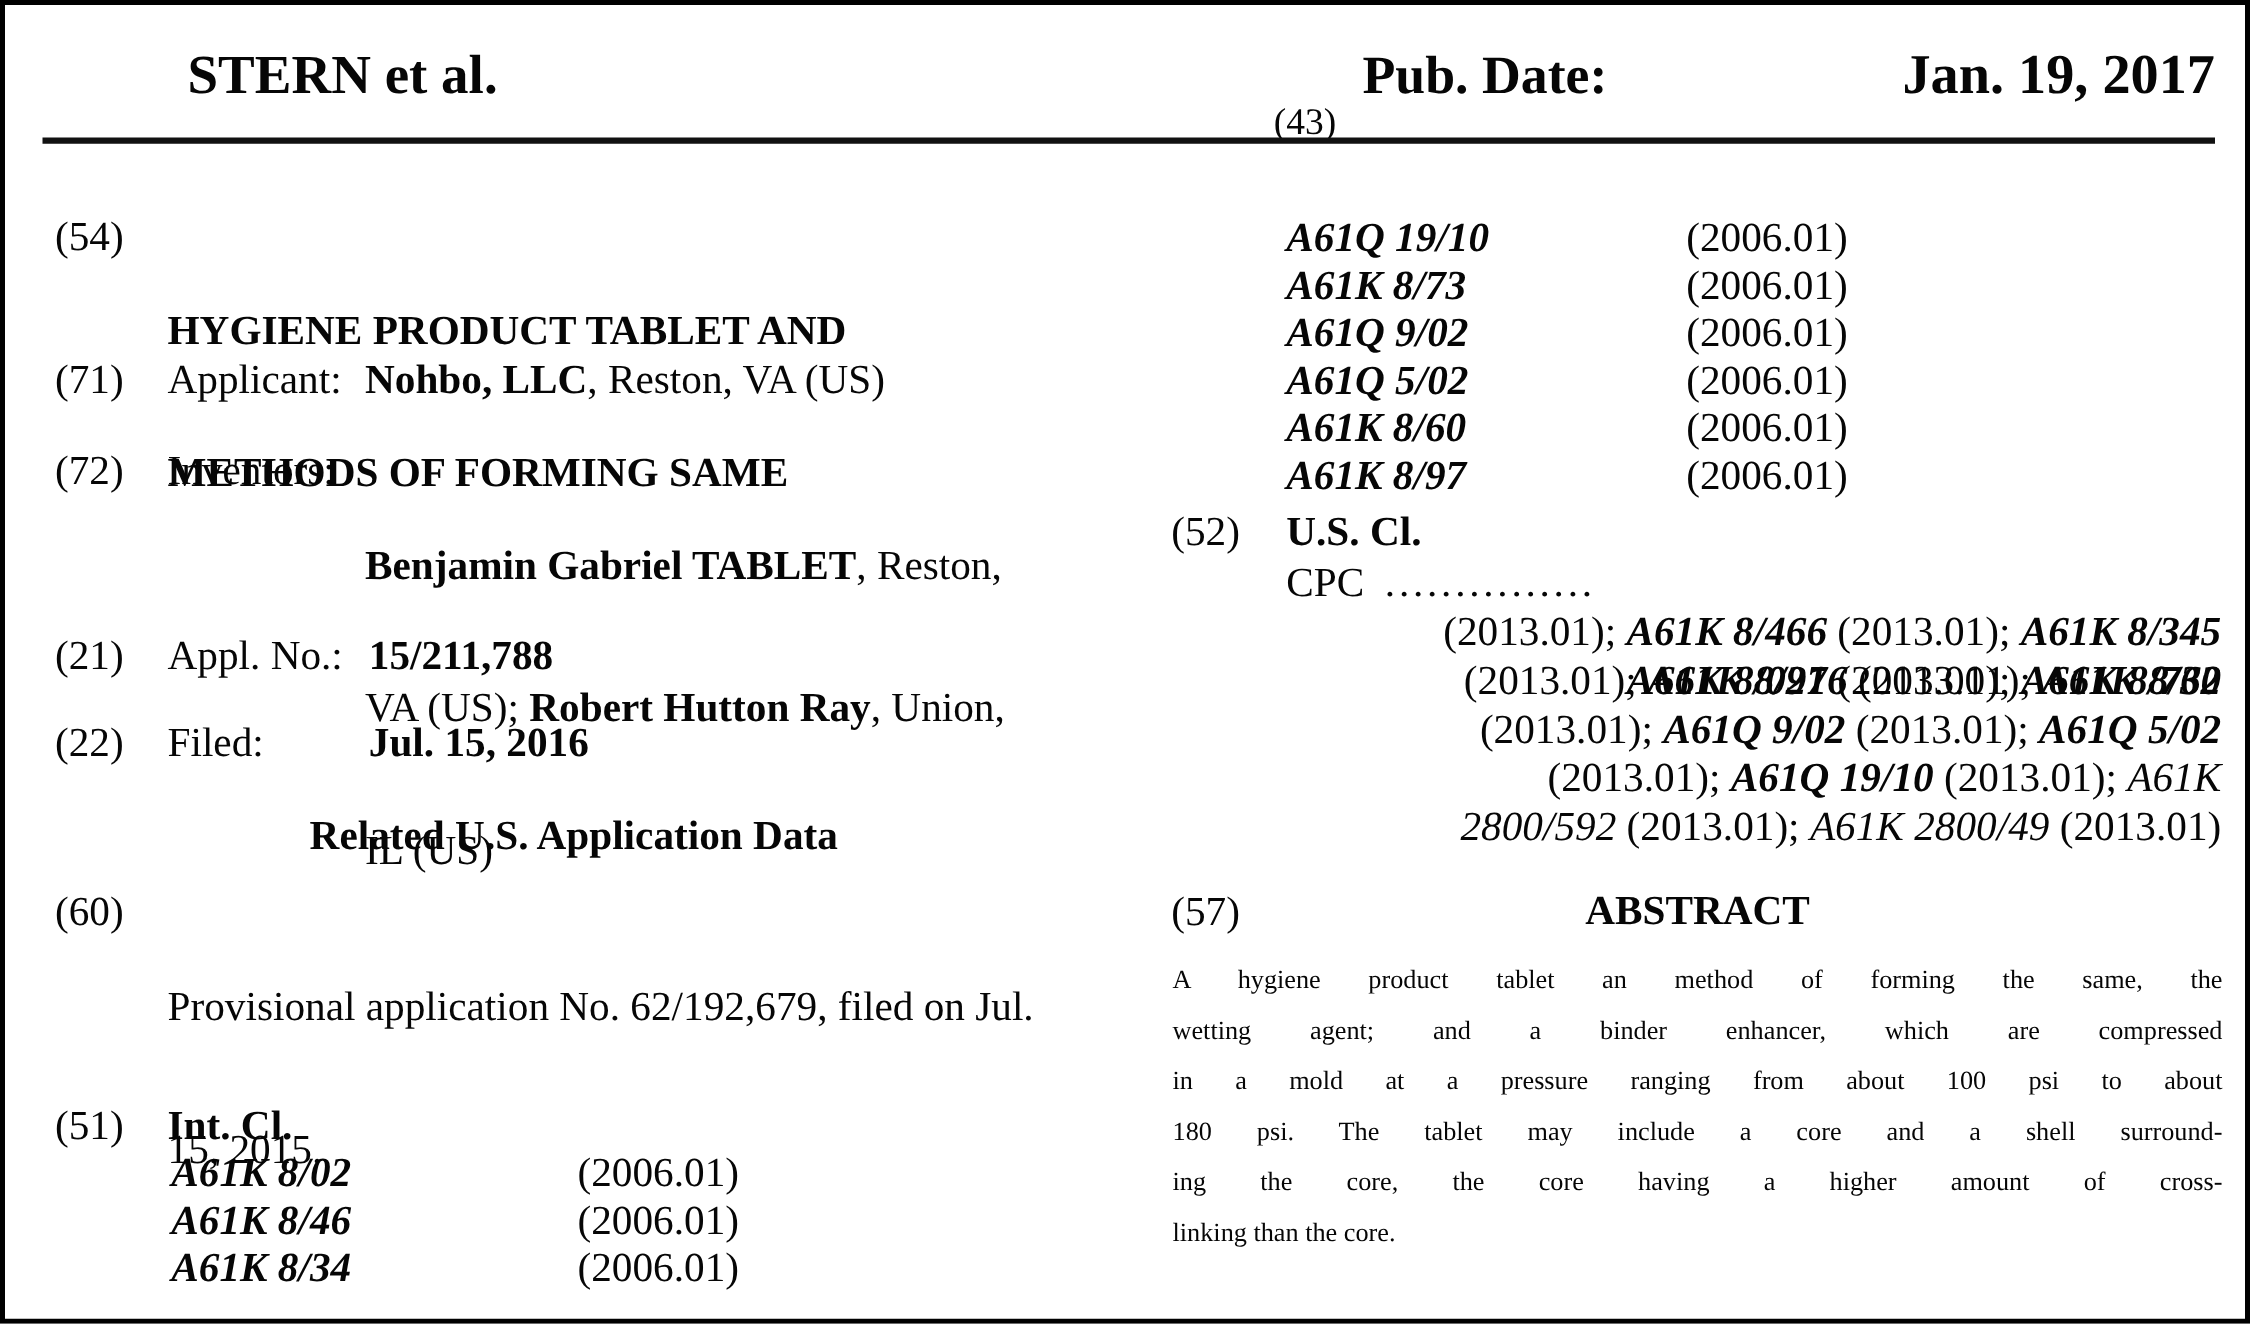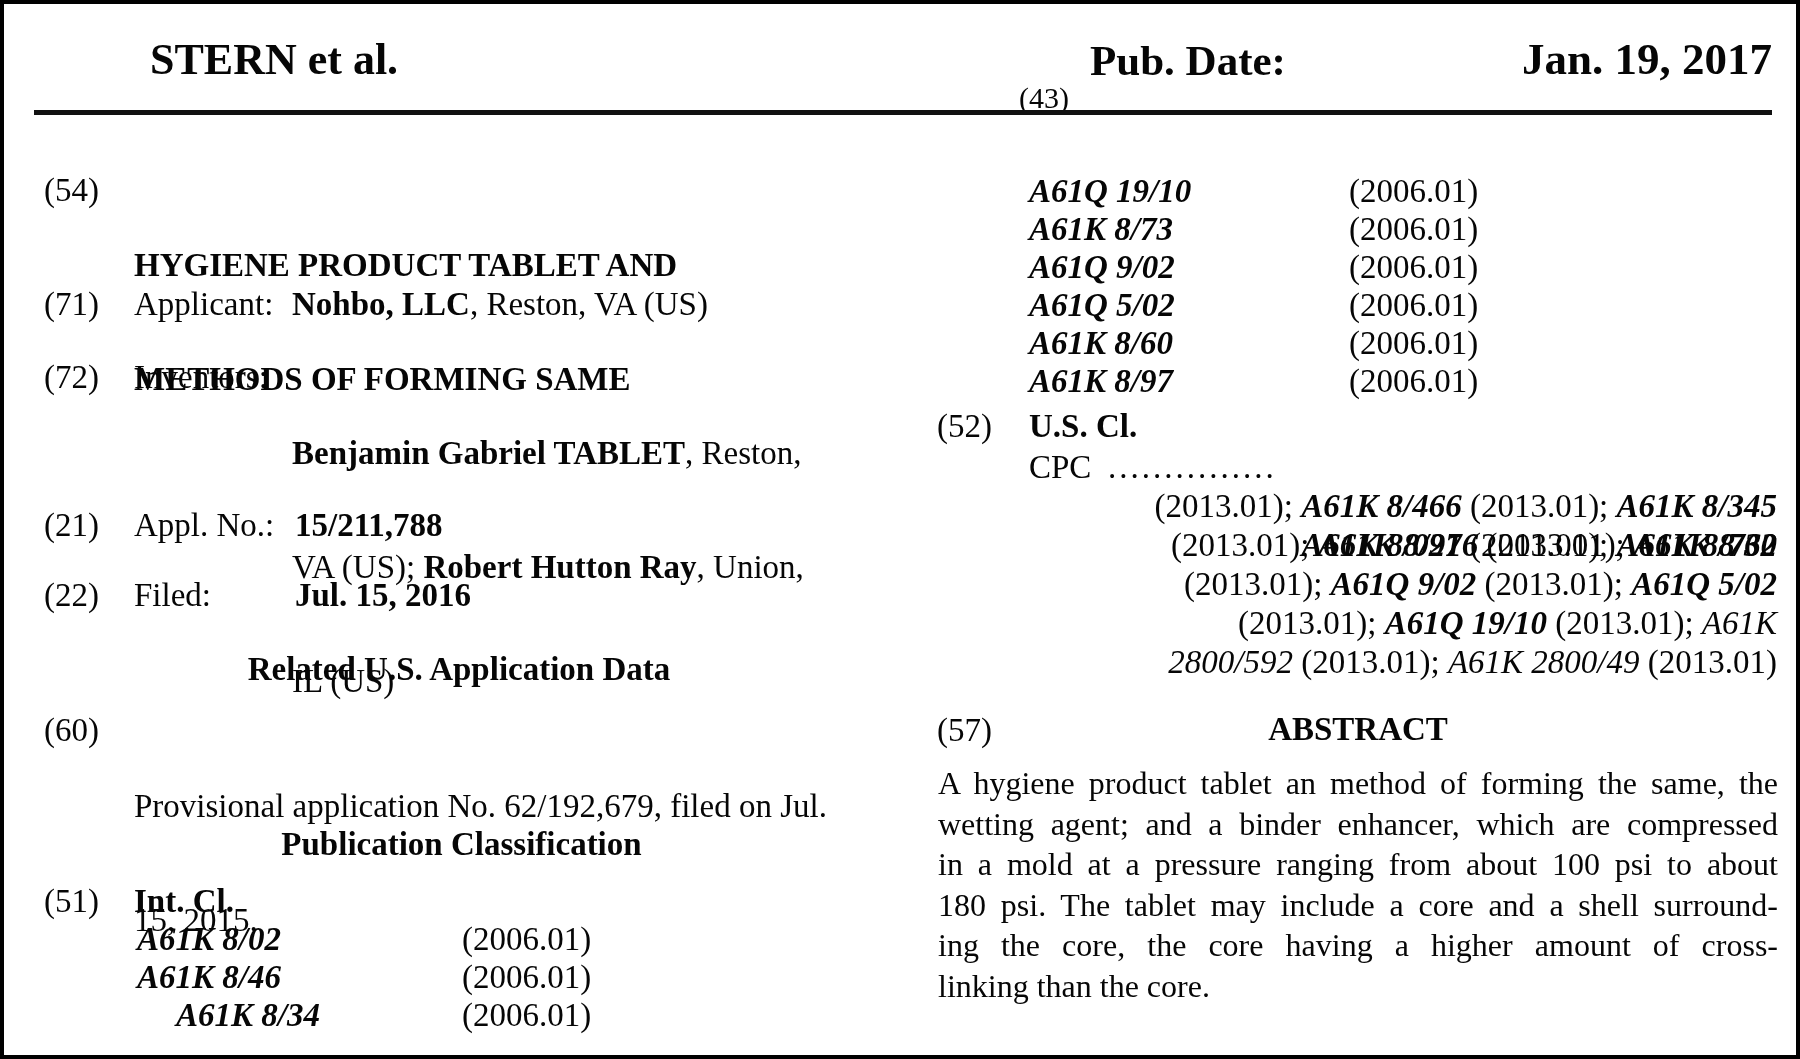--- a/index.html
+++ b/index.html
@@ -22,21 +22,21 @@
   .hdr-f43{font-size:30px;line-height:1;}
   .hdr-publabel{font-size:43px;font-weight:bold;line-height:1;}
   .hdr-pubdate{font-size:45px;font-weight:bold;line-height:1;}
   .rule{position:absolute;left:30px;top:106px;width:1738px;height:5px;background:#111;}
   .heading-center{text-align:center;font-weight:bold;white-space:pre;}
   .code-col{font-weight:bold;font-style:italic;}
   .cpc-wrap{position:absolute;left:935px;top:444px;width:838px;font-size:33px;line-height:39px;}
   .cpc-line{position:relative;text-align:right;white-space:pre;height:39px;}
   .cpc-left{position:absolute;left:90px;top:0;text-align:left;}
   .leader{letter-spacing:3px;}
-  .abstract-wrap{position:absolute;left:934px;top:759px;width:840px;font-size:32px;line-height:40.6px;}
+  .abstract-wrap{position:absolute;left:934px;top:759px;width:840px;font-size:21px;line-height:40.6px;}
   .absline{text-align:justify;text-align-last:justify;}
   .absline.last{text-align-last:left;}
 </style>
 </head>
 <body>
 
 <div id="page">
 
   <div class="abs hdr-name" style="left:110px;top:34px;margin-left:36px;">STERN et al.</div>
   <div class="abs hdr-f43" style="left:1015px;top:47px;margin-top:32px;">(43)</div>
@@ -72,30 +72,29 @@
   <div class="abs fs33 b" style="left:291px;top:572px;">Jul. 15, 2016</div>
 
   <div class="abs fs33 heading-center" style="left:40px;top:646px;width:830px;">Related U.S. Application Data</div>
 
   <div class="abs fs33" style="left:40px;top:707px;">(60)</div>
   <div class="abs fs33" style="left:130px;top:707px;">
     <div>Provisional application No. 62/192,679, filed on Jul.</div>
     <div>15, 2015.</div>
   </div>
 
-  <div class="abs fs33 heading-center" style="left:40px;top:821px;width:835px;">Publication Classification</div>
 
   <div class="abs fs33" style="left:40px;top:878px;">(51)</div>
   <div class="abs fs33 b" style="left:130px;top:878px;">Int. Cl.</div>
 
   <div class="abs fs33 code-col" style="left:133px;top:916px;">A61K 8/02</div>
   <div class="abs fs33" style="left:458px;top:916px;">(2006.01)</div>
   <div class="abs fs33 code-col" style="left:133px;top:954px;">A61K 8/46</div>
   <div class="abs fs33" style="left:458px;top:954px;">(2006.01)</div>
-  <div class="abs fs33 code-col" style="left:133px;top:992px;margin-left:39px;">A61K 8/34</div>
+  <div class="abs fs33 code-col" style="left:133px;top:992px;">A61K 8/34</div>
   <div class="abs fs33" style="left:458px;top:992px;">(2006.01)</div>
 
   <div class="abs fs33 code-col" style="left:1025px;top:168px;">A61Q 19/10</div>
   <div class="abs fs33" style="left:1345px;top:168px;">(2006.01)</div>
   <div class="abs fs33 code-col" style="left:1025px;top:206px;">A61K 8/73</div>
   <div class="abs fs33" style="left:1345px;top:206px;">(2006.01)</div>
   <div class="abs fs33 code-col" style="left:1025px;top:244px;">A61Q 9/02</div>
   <div class="abs fs33" style="left:1345px;top:244px;">(2006.01)</div>
   <div class="abs fs33 code-col" style="left:1025px;top:282px;">A61Q 5/02</div>
   <div class="abs fs33" style="left:1345px;top:282px;">(2006.01)</div>

